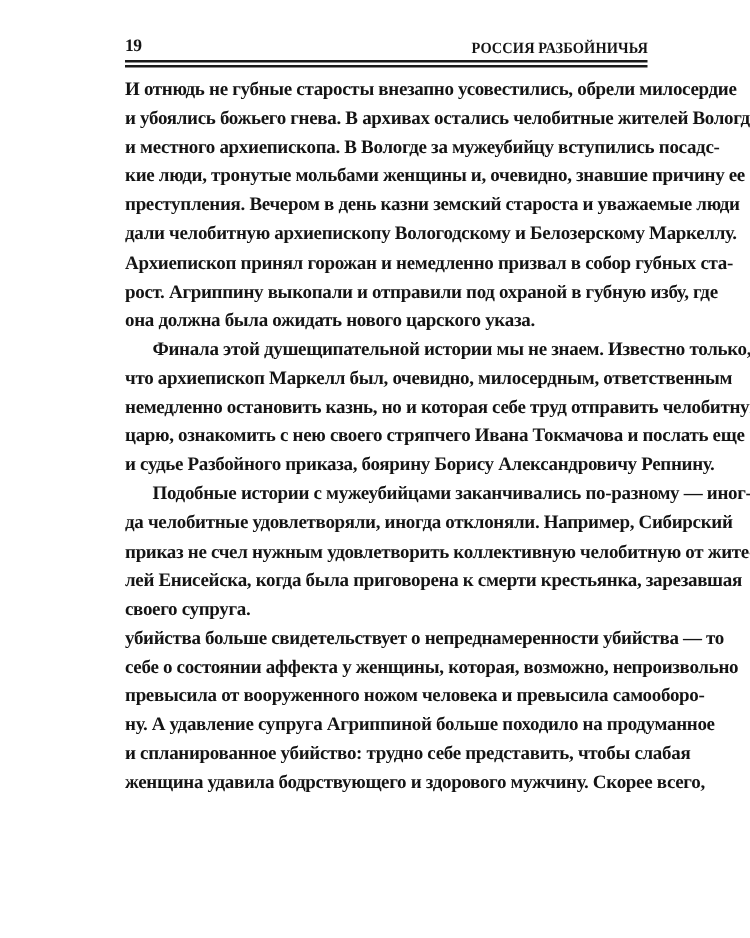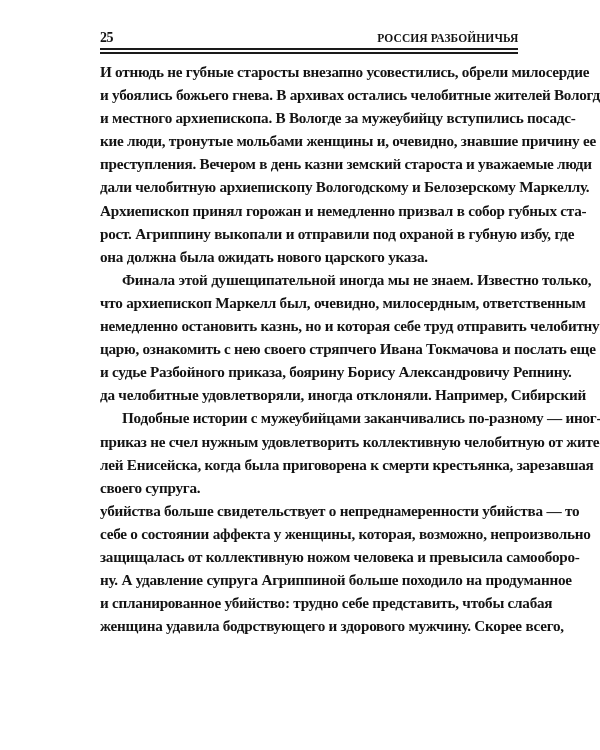--- a/index.html
+++ b/index.html
@@ -70,54 +70,54 @@
     }
     .line.indent {
       padding-left: 22px;
     }
   </style>
 </head>
 <body>
 
 <div class="page">
   <div class="running-head">
-    <span class="page-number">25</span>
+    <span class="page-number">19</span>
     <span class="book-title">РОССИЯ РАЗБОЙНИЧЬЯ</span>
   </div>
   <div class="rule-thin"></div>
   <div class="rule-thick"></div>
 
   <div class="body-text" id="body-text">
       <div>
         <span class="line">И отнюдь не губные старосты внезапно усовестились, обрели милосердие</span>
         <span class="line">и убоялись божьего гнева. В архивах остались челобитные жителей Вологды</span>
         <span class="line">и местного архиепископа. В Вологде за мужеубийцу вступились посадс-</span>
         <span class="line">кие люди, тронутые мольбами женщины и, очевидно, знавшие причину ее</span>
         <span class="line">преступления. Вечером в день казни земский староста и уважаемые люди</span>
         <span class="line">дали челобитную архиепископу Вологодскому и Белозерскому Маркеллу.</span>
         <span class="line">Архиепископ принял горожан и немедленно призвал в собор губных ста-</span>
         <span class="line">рост. Агриппину выкопали и отправили под охраной в губную избу, где</span>
         <span class="line last">она должна была ожидать нового царского указа.</span>
       </div>
       <div>
-        <span class="line indent">Финала этой душещипательной иногда мы не знаем. Известно только,</span>
+        <span class="line indent">Финала этой душещипательной истории мы не знаем. Известно только,</span>
         <span class="line">что архиепископ Маркелл был, очевидно, милосердным, ответственным</span>
         <span class="line">немедленно остановить казнь, но и которая себе труд отправить челобитную</span>
         <span class="line">царю, ознакомить с нею своего стряпчего Ивана Токмачова и послать еще</span>
         <span class="line last">и судье Разбойного приказа, боярину Борису Александровичу Репнину.</span>
       </div>
       <div>
+        <span class="line indent">Подобные истории с мужеубийцами заканчивались по-разному — иног-</span>
         <span class="line">да челобитные удовлетворяли, иногда отклоняли. Например, Сибирский</span>
-        <span class="line indent">Подобные истории с мужеубийцами заканчивались по-разному — иног-</span>
         <span class="line">приказ не счел нужным удовлетворить коллективную челобитную от жите-</span>
         <span class="line">лей Енисейска, когда была приговорена к смерти крестьянка, зарезавшая</span>
         <span class="line last">своего супруга.</span>
       </div>
       <div>
         <span class="line">убийства больше свидетельствует о непреднамеренности убийства — то</span>
         <span class="line">себе о состоянии аффекта у женщины, которая, возможно, непроизвольно</span>
-        <span class="line">защищалась от коллективную ножом человека и превысила самооборо-</span>
+        <span class="line">превысила от вооруженного ножом человека и превысила самооборо-</span>
         <span class="line">ну. А удавление супруга Агриппиной больше походило на продуманное</span>
         <span class="line">и спланированное убийство: трудно себе представить, чтобы слабая</span>
         <span class="line">женщина удавила бодрствующего и здорового мужчину. Скорее всего,</span>
       </div>
     </div>
 </div>
 
 </body></html>

